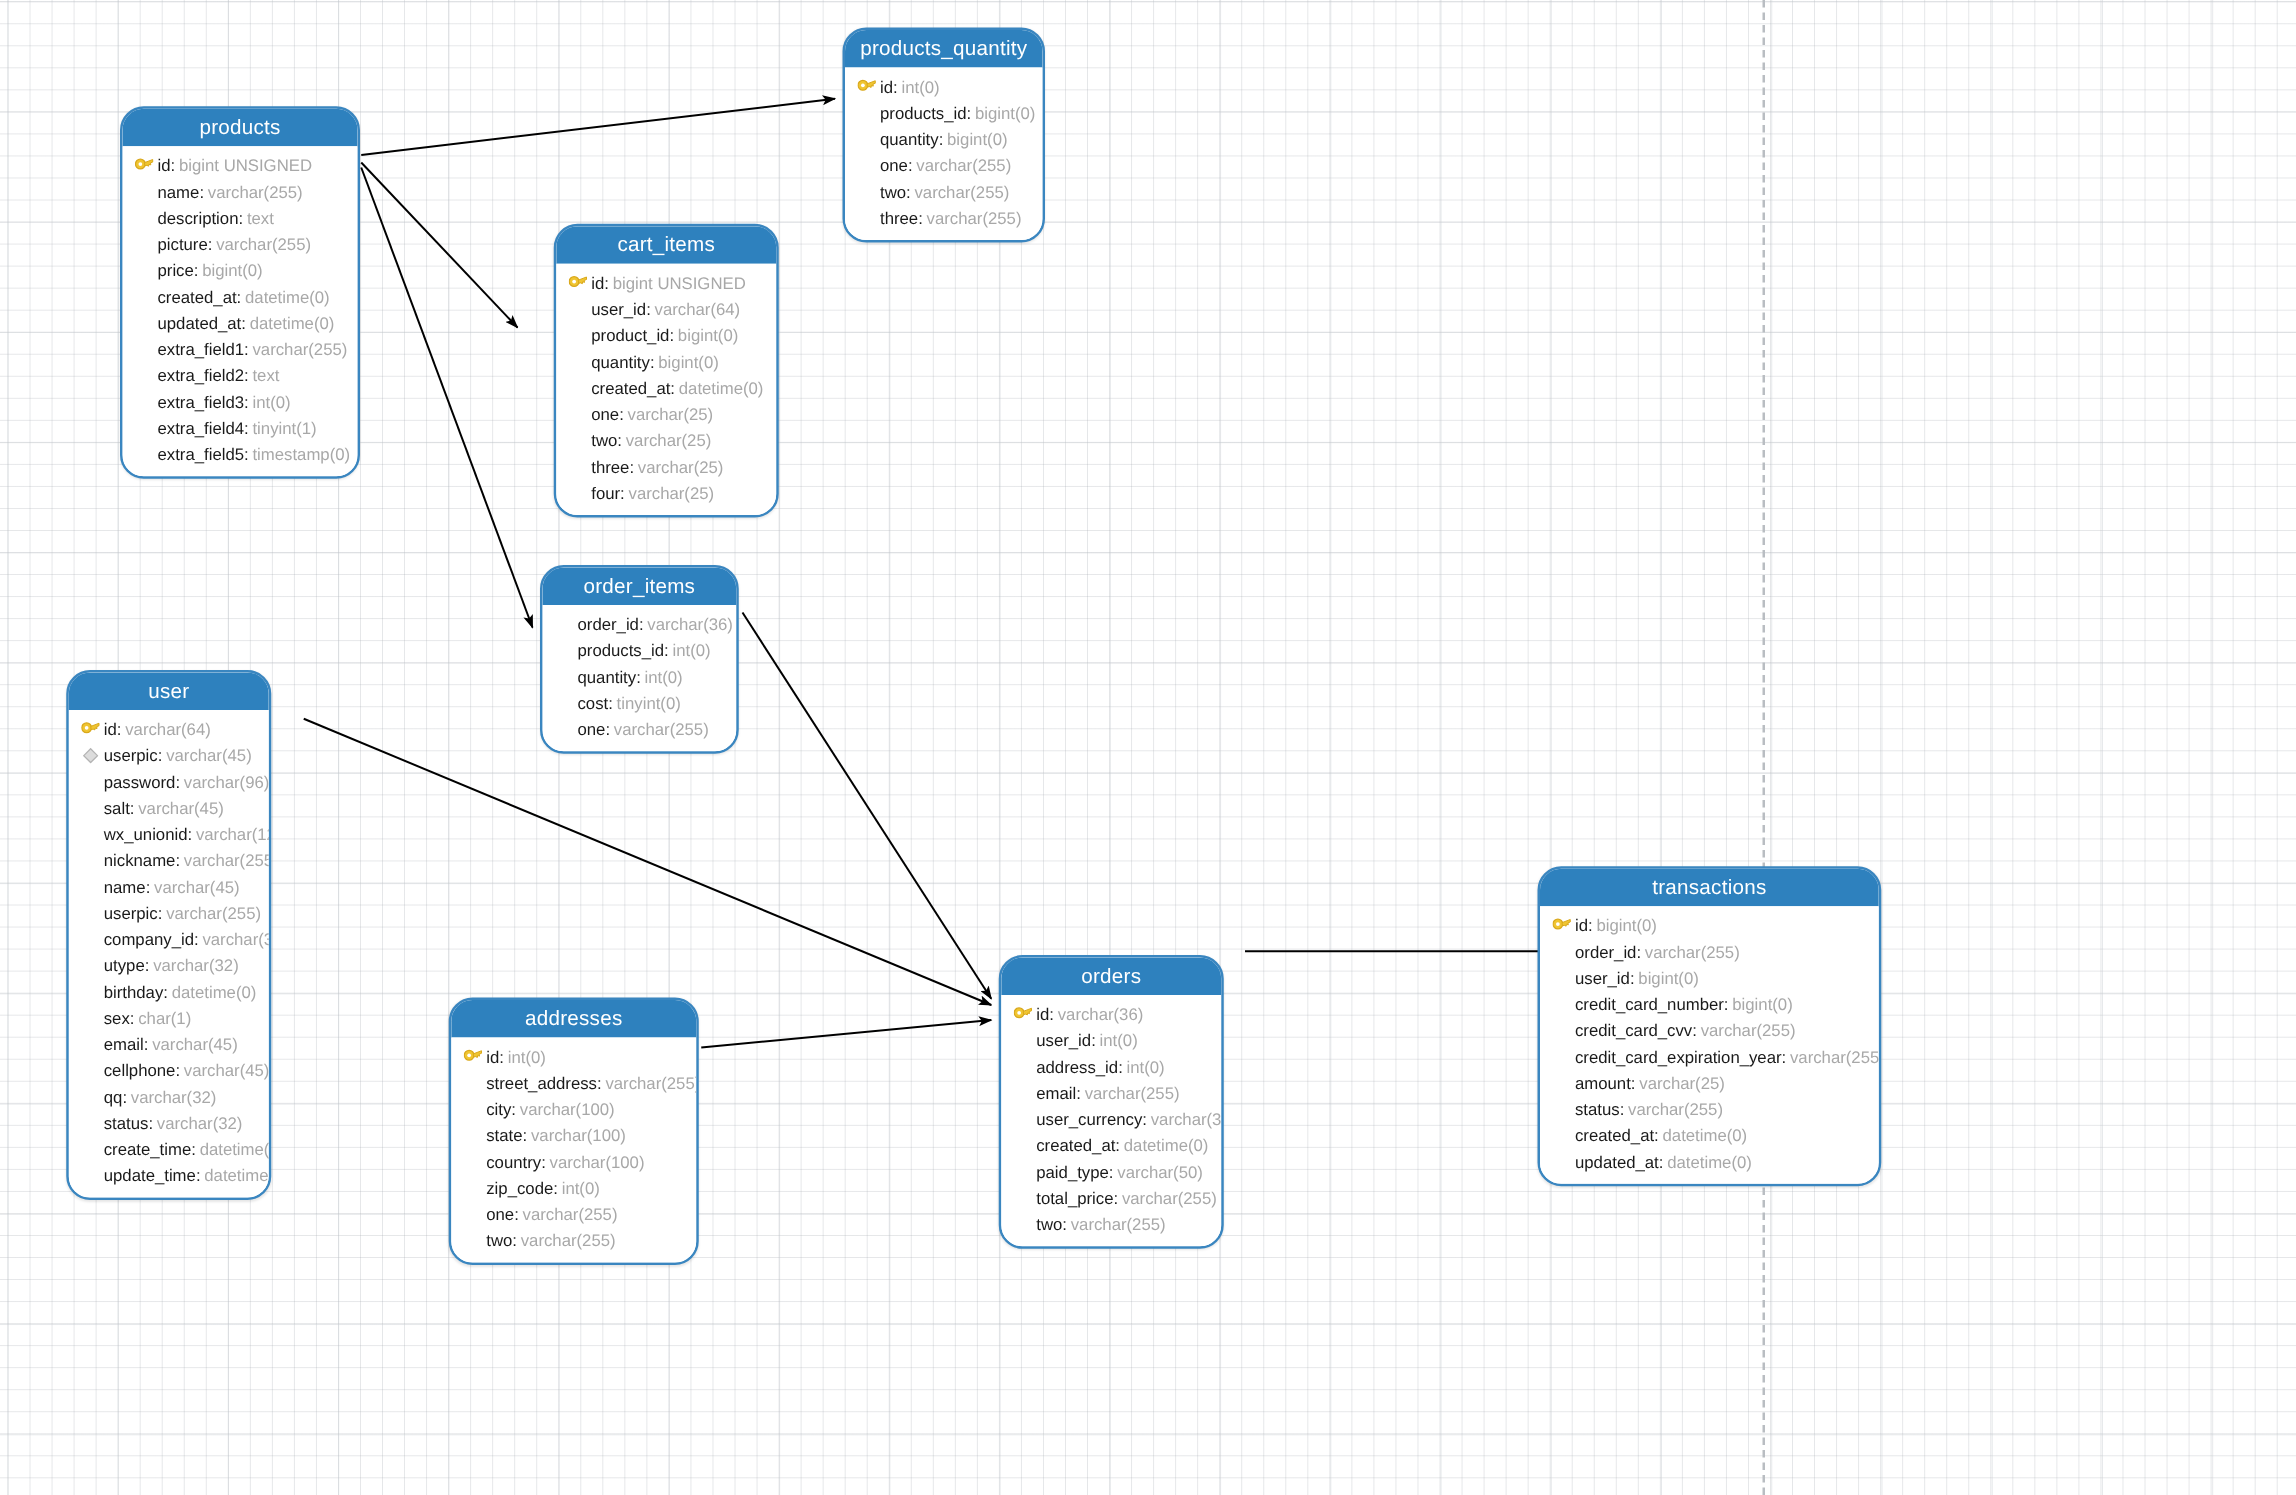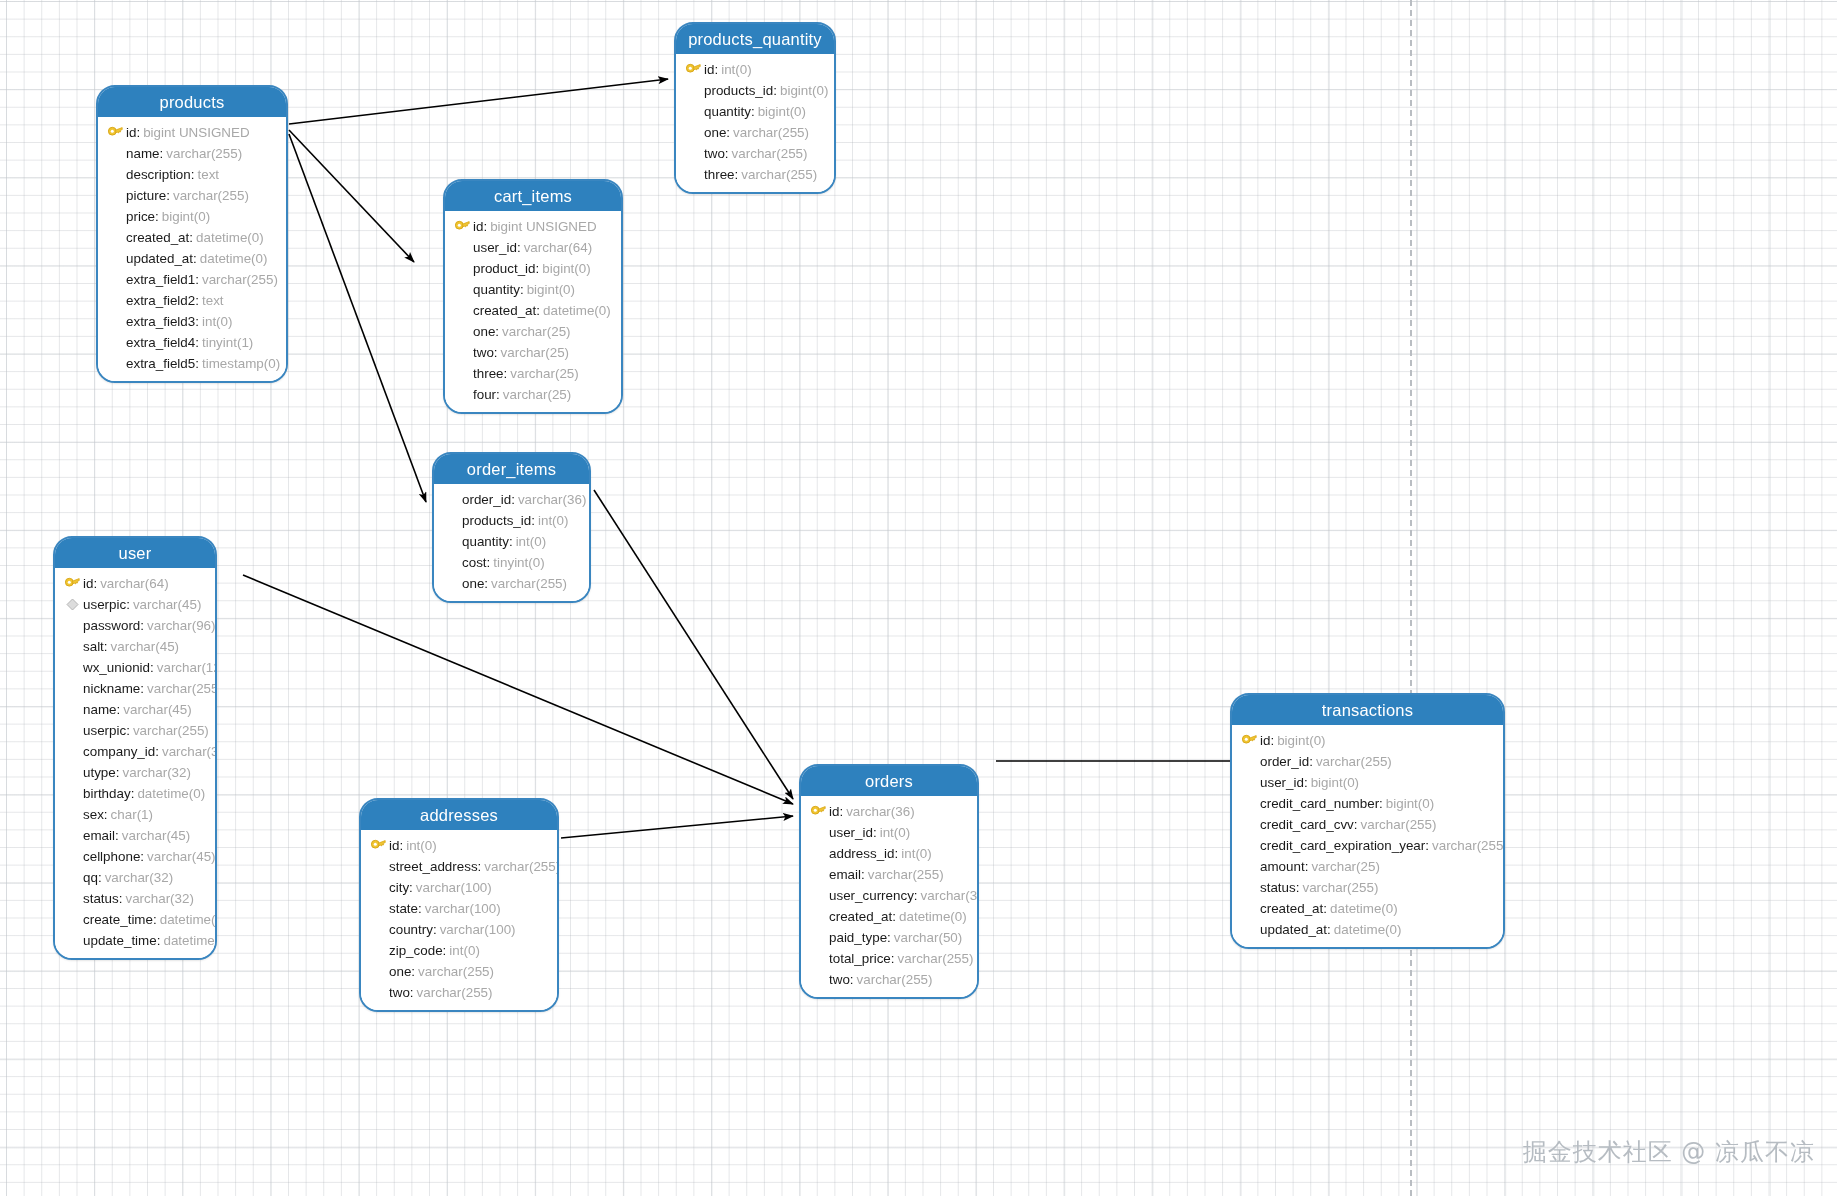--- a/index.html
+++ b/index.html
@@ -686,14 +686,13 @@
           <div class="row">
             <span class="ic"></span>
             <span class="col-name">updated_at</span>
             <span style="color: rgb(26, 26, 26);">:</span>
             <span class="col-type">datetime(0)</span>
           </div>
         </div>
       </div>
     </div>
 
-  <div class="watermark">掘金技术社区 @ 凉瓜不凉</div>
 </div>
 
 </body></html>

